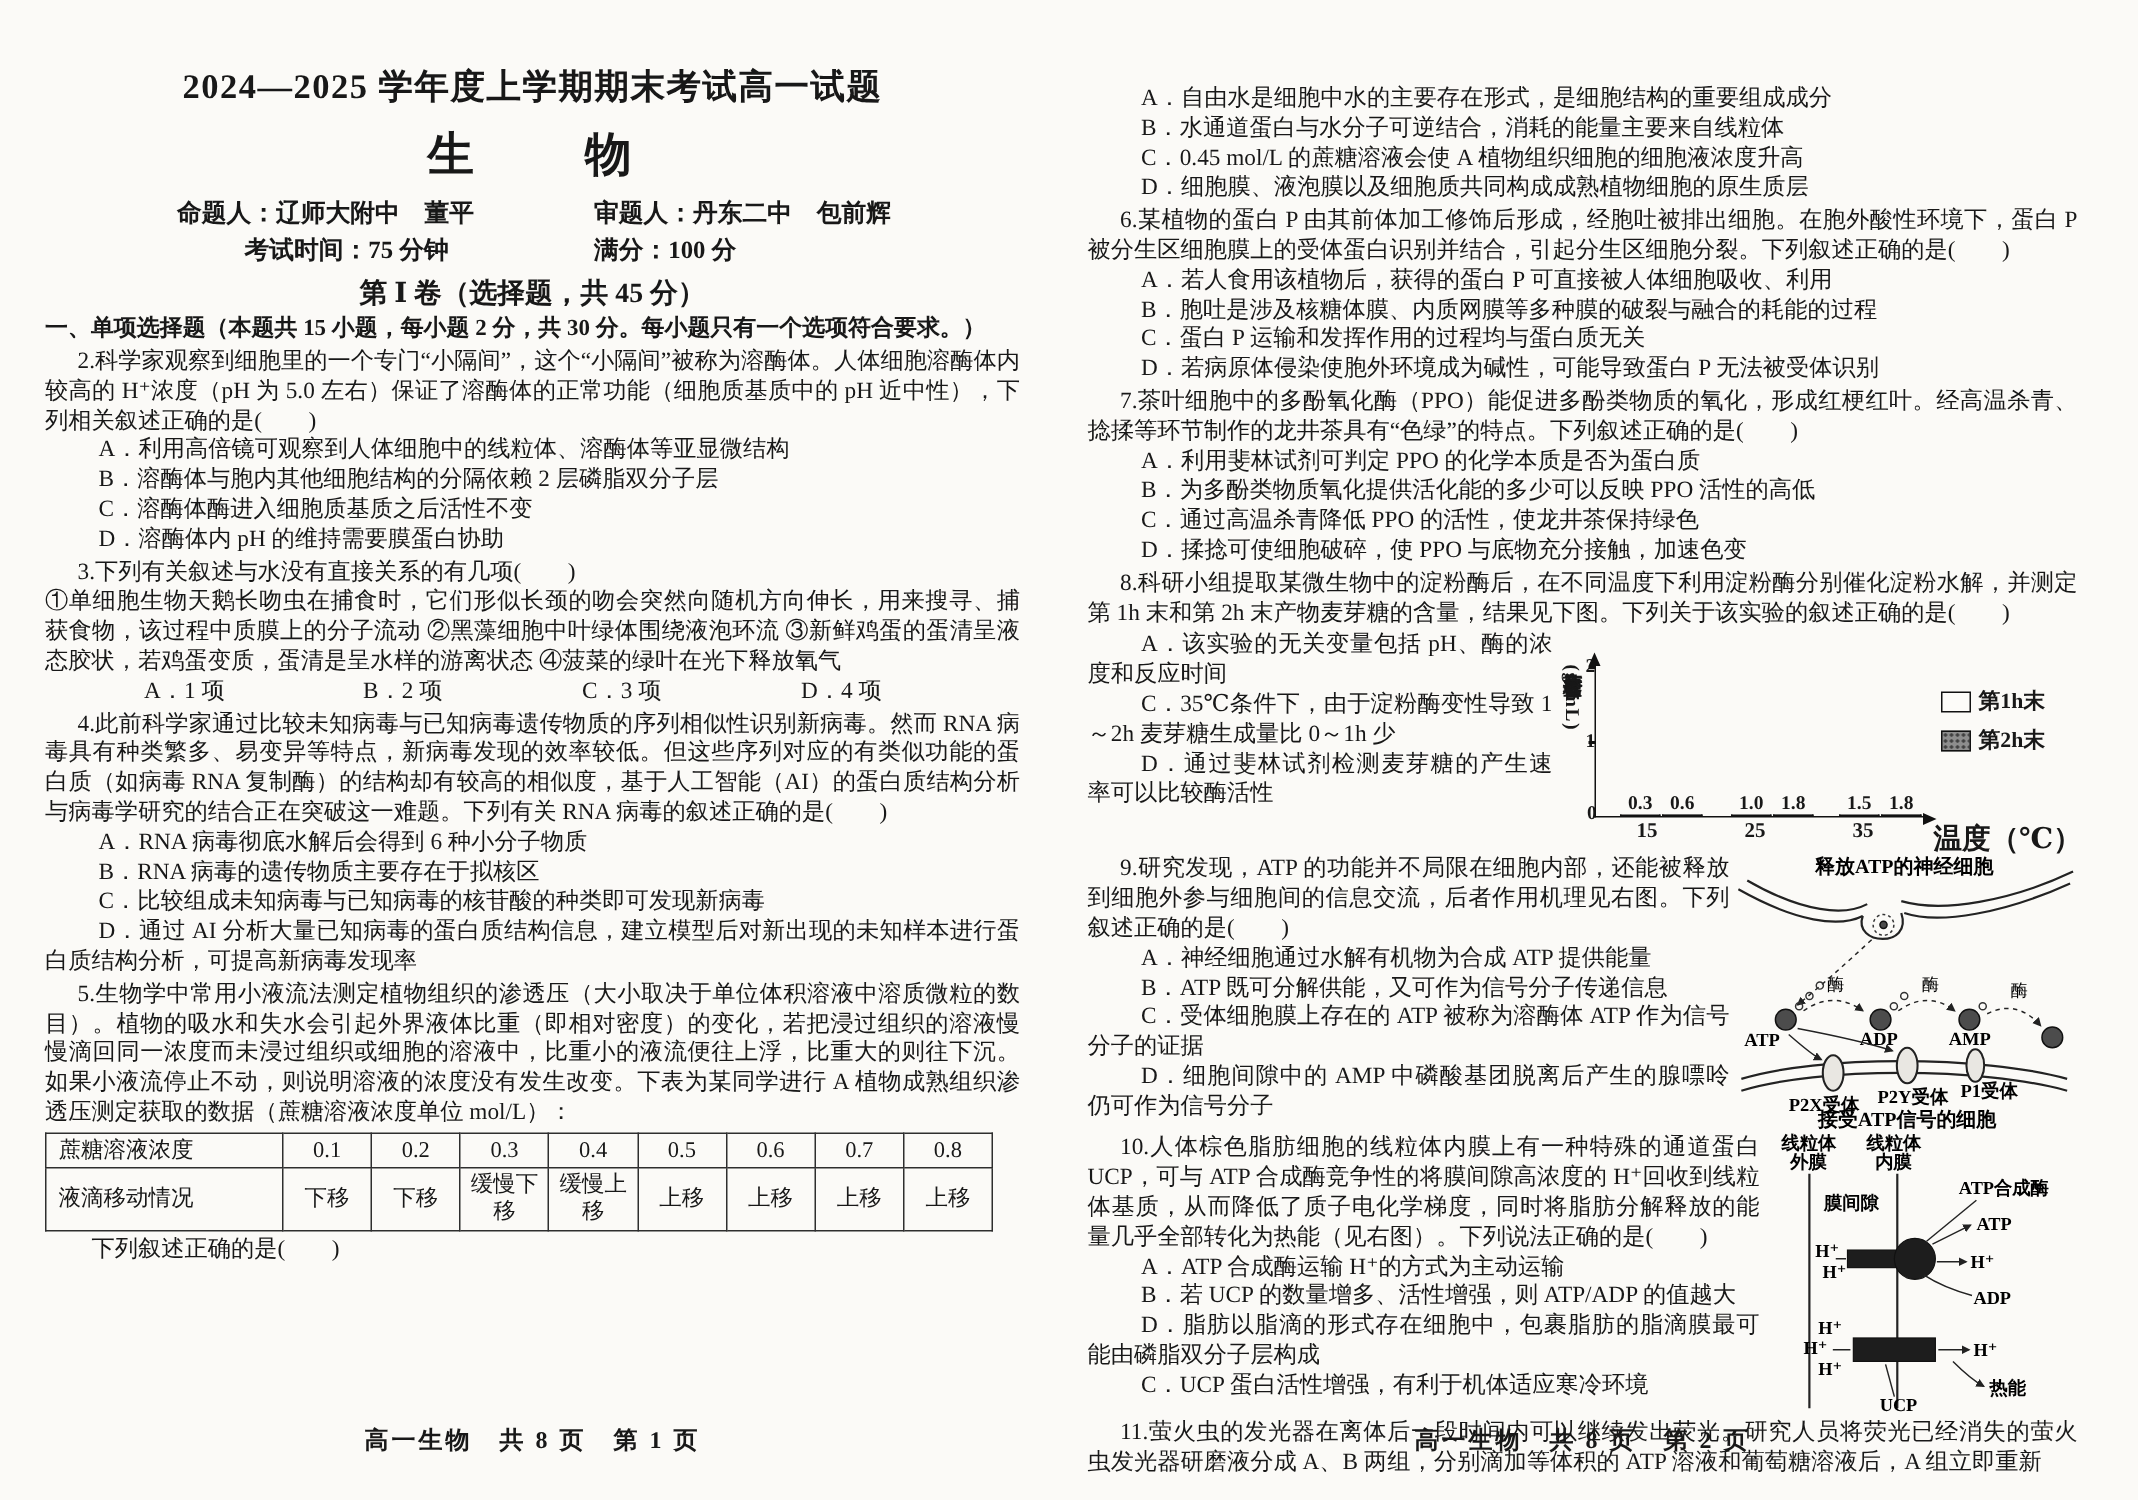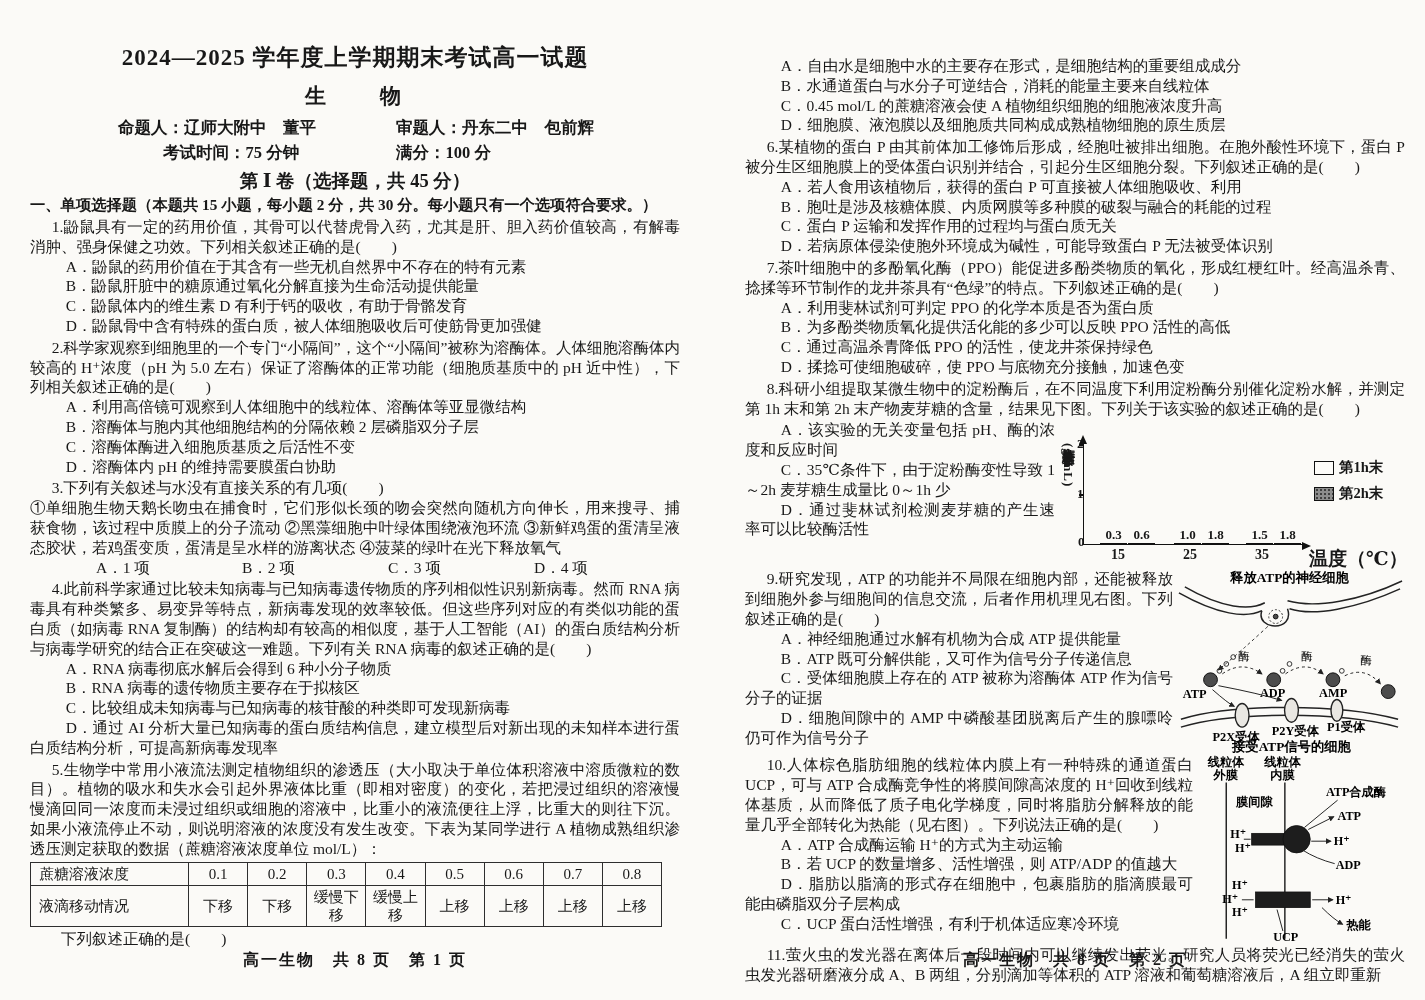--- a/index.html
+++ b/index.html
@@ -4,29 +4,29 @@
 <style>
   html,body{margin:0;padding:0}
   body{
     width:1425px;height:1000px;position:relative;overflow:hidden;
     background:#fbfaf7;color:#181818;
     font-family:"Liberation Serif","DejaVu Serif",serif;
     -webkit-font-smoothing:antialiased;
   }
   .page{position:absolute;top:0;height:948px}
   .p1{left:30px;width:650px}
-  .p2{left:745px;width:660px}
+  .p2{left:725px;width:660px}
   p{margin:0}
   .st,.op,.bd{font-size:15.5px;line-height:19.8px;text-align:justify}
   .st{text-indent:1.4em}
   .op{text-indent:2.3em}
   .bd{text-indent:0}
   .q{margin-top:2px}
   h1.title{font-size:23px;font-weight:bold;text-align:center;margin:42px 0 0;letter-spacing:1px}
-  h2.subject{font-size:21px;font-weight:bold;text-align:center;margin:9px 0 5px;letter-spacing:4px}
+  h2.subject{font-size:31px;font-weight:bold;text-align:center;margin:9px 0 5px;letter-spacing:4px}
   .meta{display:flex;font-weight:bold;font-size:16.5px;line-height:25px}
   .meta .a{margin-left:88px;width:278px}
   .meta2 .a{margin-left:133px;width:233px}
   h3.section{font-size:18.5px;text-align:center;margin:3px 0 2px;font-weight:bold}
   .intro{font-weight:bold;font-size:15.3px;line-height:20px;margin-bottom:1px}
   .footer{position:absolute;top:950px;width:100%;text-align:center;font-size:16px;font-weight:bold;letter-spacing:2px}
   .optrow{display:flex;padding-left:66px;font-size:15.5px;line-height:19.8px}
   .optrow span{width:146px}
   
   .tbl{border-collapse:collapse;table-layout:fixed;width:632px;margin:3px 0 2px 0;font-size:15px}
@@ -93,27 +93,20 @@
     <span class="a">命题人：辽师大附中　董平</span>
     <span class="b">审题人：丹东二中　包前辉</span>
   </div>
   <div class="meta meta2">
     <span class="a">考试时间：75 分钟</span>
     <span class="b">满分：100 分</span>
   </div>
   <h3 class="section">第 Ⅰ 卷（选择题，共 45 分）</h3>
   <p class="intro">一、单项选择题（本题共 15 小题，每小题 2 分，共 30 分。每小题只有一个选项符合要求。）</p>
 
-  <div class="q">
-    <p class="st">1.鼢鼠具有一定的药用价值，其骨可以代替虎骨入药，尤其是肝、胆入药价值较高，有解毒消肿、强身保健之功效。下列相关叙述正确的是(　　)</p>
-    <p class="op">A．鼢鼠的药用价值在于其含有一些无机自然界中不存在的特有元素</p>
-    <p class="op">B．鼢鼠肝脏中的糖原通过氧化分解直接为生命活动提供能量</p>
-    <p class="op">C．鼢鼠体内的维生素 D 有利于钙的吸收，有助于骨骼发育</p>
-    <p class="op">D．鼢鼠骨中含有特殊的蛋白质，被人体细胞吸收后可使筋骨更加强健</p>
-  </div>
 
   <div class="q">
     <p class="st">2.科学家观察到细胞里的一个专门“小隔间”，这个“小隔间”被称为溶酶体。人体细胞溶酶体内较高的 H⁺浓度（pH 为 5.0 左右）保证了溶酶体的正常功能（细胞质基质中的 pH 近中性），下列相关叙述正确的是(　　)</p>
     <p class="op">A．利用高倍镜可观察到人体细胞中的线粒体、溶酶体等亚显微结构</p>
     <p class="op">B．溶酶体与胞内其他细胞结构的分隔依赖 2 层磷脂双分子层</p>
     <p class="op">C．溶酶体酶进入细胞质基质之后活性不变</p>
     <p class="op">D．溶酶体内 pH 的维持需要膜蛋白协助</p>
   </div>
 
   <div class="q">

